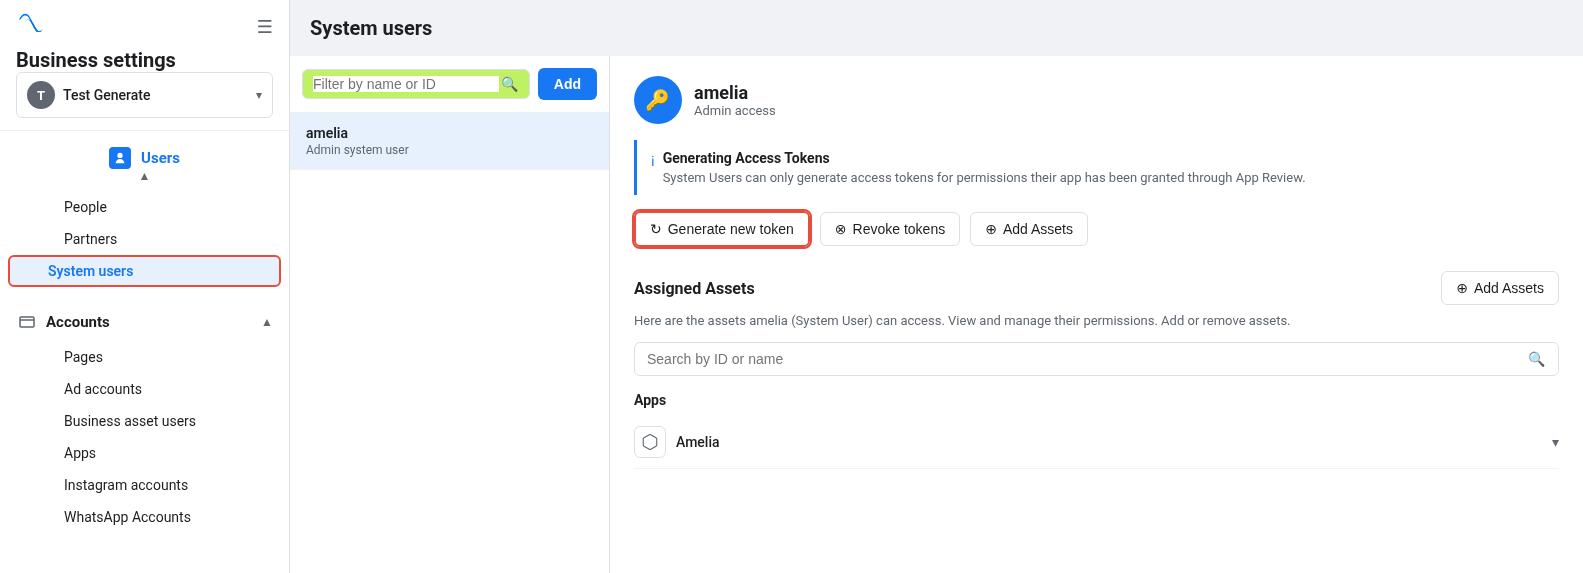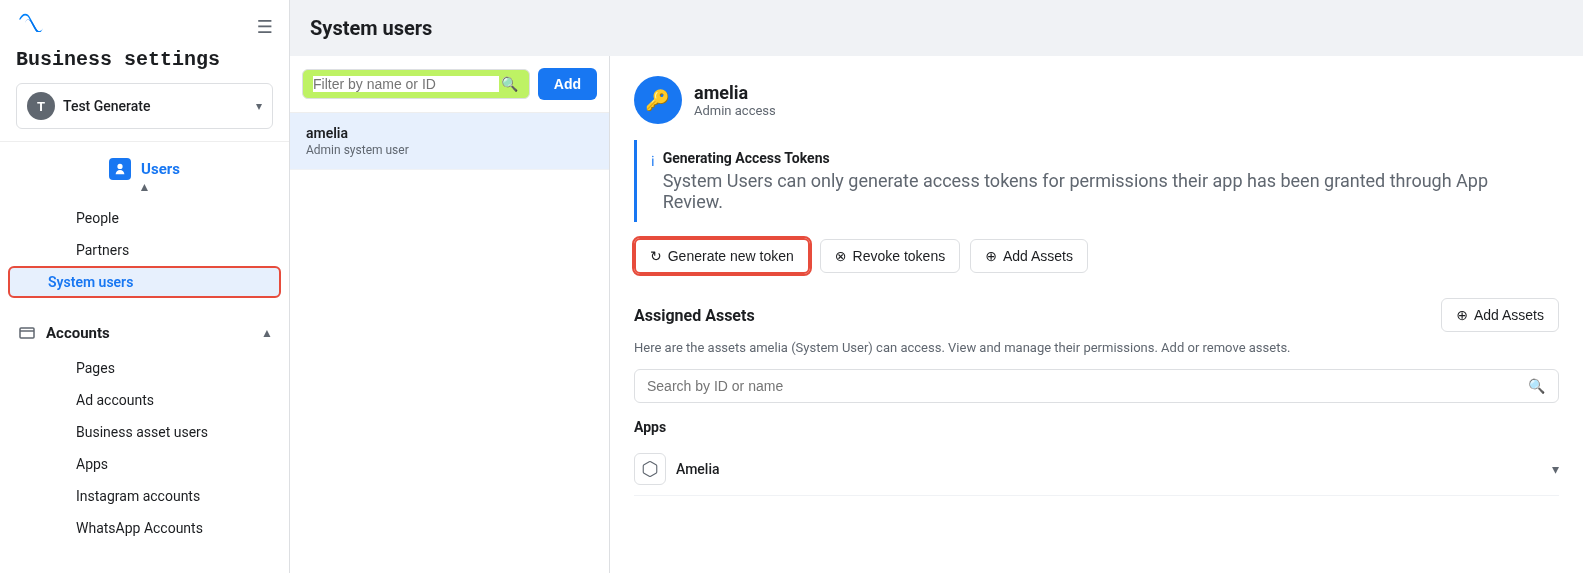--- a/index.html
+++ b/index.html
@@ -3,34 +3,34 @@
   <meta charset="utf-8">
   <style>
     * { box-sizing: border-box; margin: 0; padding: 0; }
     body { font-family: -apple-system, BlinkMacSystemFont, 'Segoe UI', Roboto, sans-serif; font-size: 14px; color: #1c1e21; background: #f0f2f5; display: flex; height: 573px; overflow: hidden; }
 
     
     .sidebar { width: 290px; background: #fff; border-right: 1px solid #dddfe2; display: flex; flex-direction: column; height: 100%; overflow-y: auto; flex-shrink: 0; }
     .sidebar-header { padding: 12px 16px; border-bottom: 1px solid #eee; }
     .meta-logo { display: flex; align-items: center; gap: 6px; margin-bottom: 8px; }
     .hamburger { float: right; cursor: pointer; font-size: 18px; color: #606770; }
-    .business-title { font-size: 20px; font-weight: 700; color: #1c1e21; margin-bottom: 12px; font-family: Liberation Mono, monospace; }
+    .business-title { font-size: 20px; font-weight: 700; color: #1c1e21; margin-bottom: 0; }
     .business-selector { display: flex; align-items: center; gap: 8px; padding: 8px 10px; border: 1px solid #dddfe2; border-radius: 6px; cursor: pointer; }
     .business-avatar { width: 28px; height: 28px; background: #606770; border-radius: 50%; display: flex; align-items: center; justify-content: center; color: white; font-weight: 700; font-size: 13px; }
     .business-name { flex: 1; font-size: 14px; font-weight: 500; }
     .chevron-down { color: #606770; font-size: 12px; }
 
     .sidebar-section { padding: 8px 0; }
     .section-header { display: flex; align-items: center; justify-content: space-between; padding: 8px 16px; cursor: pointer; flex-direction: column; }
     .section-header-content { display: flex; align-items: center; gap: 10px; }
     .section-icon { width: 22px; height: 22px; background: #1877f2; border-radius: 4px; display: flex; align-items: center; justify-content: center; color: white; font-size: 12px; }
     .section-label { font-size: 15px; font-weight: 700; color: #1877f2; }
     .section-chevron { color: #606770; font-size: 12px; }
 
-    .nav-item { padding: 8px 16px 8px 64px; cursor: pointer; font-size: 14px; color: #1c1e21; border-radius: 0; margin-left: 12px; }
+    .nav-item { padding: 8px 16px 8px 64px; cursor: pointer; font-size: 14px; color: #1c1e21; border-radius: 0; }
     .nav-item.active { background: #e7f0fd; color: #1877f2; font-weight: 600; border-radius: 6px; margin: 0 8px; padding: 8px 16px 8px 40px; }
     .nav-item.active-outlined { outline: 2px solid #e74c3c; outline-offset: -2px; }
 
     .accounts-section-header { display: flex; align-items: center; justify-content: space-between; padding: 8px 16px; }
     .accounts-section-content { display: flex; align-items: center; gap: 8px; }
     .accounts-icon { width: 22px; height: 22px; display: flex; align-items: center; justify-content: center; color: #606770; font-size: 14px; }
     .accounts-label { font-size: 15px; font-weight: 700; color: #1c1e21; }
 
     
     .main { flex: 1; display: flex; flex-direction: column; background: #f0f2f5; overflow: hidden; }
@@ -55,21 +55,21 @@
     .user-detail-panel { flex: 1; background: #fff; overflow-y: auto; padding: 20px 24px; }
     .user-detail-header { display: flex; align-items: center; gap: 12px; margin-bottom: 16px; }
     .user-avatar-circle { width: 48px; height: 48px; background: #1877f2; border-radius: 50%; display: flex; align-items: center; justify-content: center; }
     .user-avatar-icon { color: white; font-size: 20px; }
     .user-info-name { font-size: 18px; font-weight: 700; }
     .user-info-role { font-size: 13px; color: #606770; }
 
     .info-banner { display: flex; align-items: flex-start; gap: 8px; background: #fff; border-left: 3px solid #1877f2; padding: 10px 14px; margin-bottom: 16px; border-radius: 0 4px 4px 0; }
     .info-icon { color: #1877f2; font-size: 14px; margin-top: 1px; flex-shrink: 0; }
     .info-text-title { font-weight: 700; font-size: 14px; color: #1c1e21; }
-    .info-text-desc { font-size: 18px; color: #606770; margin-top: 4px; }
+    .info-text-desc { font-size: 13px; color: #606770; margin-top: 4px; }
 
     .action-buttons { display: flex; align-items: center; gap: 10px; margin-bottom: 24px; }
     .btn-generate { display: flex; align-items: center; gap: 6px; padding: 8px 14px; border: 2px solid #e74c3c; background: #fff; color: #1c1e21; border-radius: 6px; cursor: pointer; font-size: 14px; font-weight: 500; outline: 2px solid #e74c3c; }
     .btn-revoke { display: flex; align-items: center; gap: 6px; padding: 8px 14px; border: 1px solid #dddfe2; background: #fff; color: #1c1e21; border-radius: 6px; cursor: pointer; font-size: 14px; }
     .btn-add-assets { display: flex; align-items: center; gap: 6px; padding: 8px 14px; border: 1px solid #dddfe2; background: #fff; color: #1c1e21; border-radius: 6px; cursor: pointer; font-size: 14px; }
 
     .assigned-assets-section { }
     .assigned-assets-header { display: flex; align-items: center; justify-content: space-between; margin-bottom: 8px; }
     .assigned-assets-title { font-size: 16px; font-weight: 700; }
     .btn-add-assets-top { display: flex; align-items: center; gap: 6px; padding: 8px 14px; border: 1px solid #dddfe2; background: #fff; color: #1c1e21; border-radius: 6px; cursor: pointer; font-size: 14px; }

